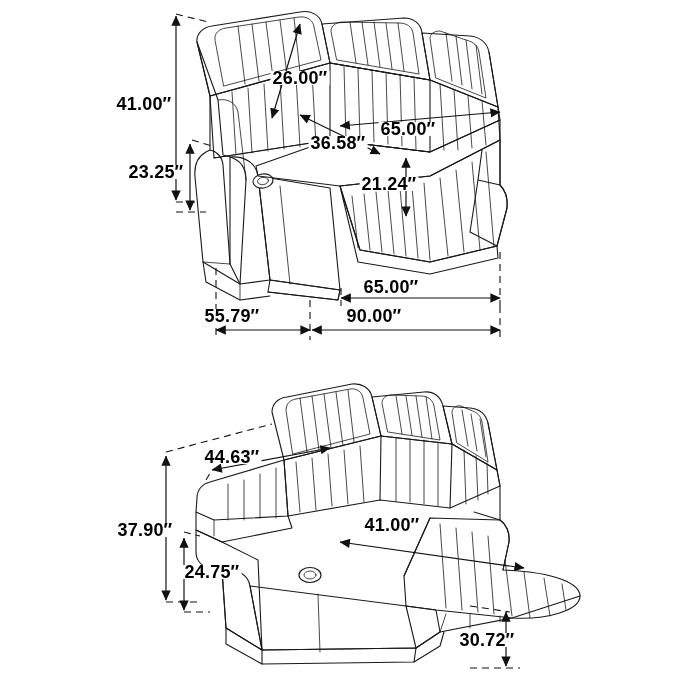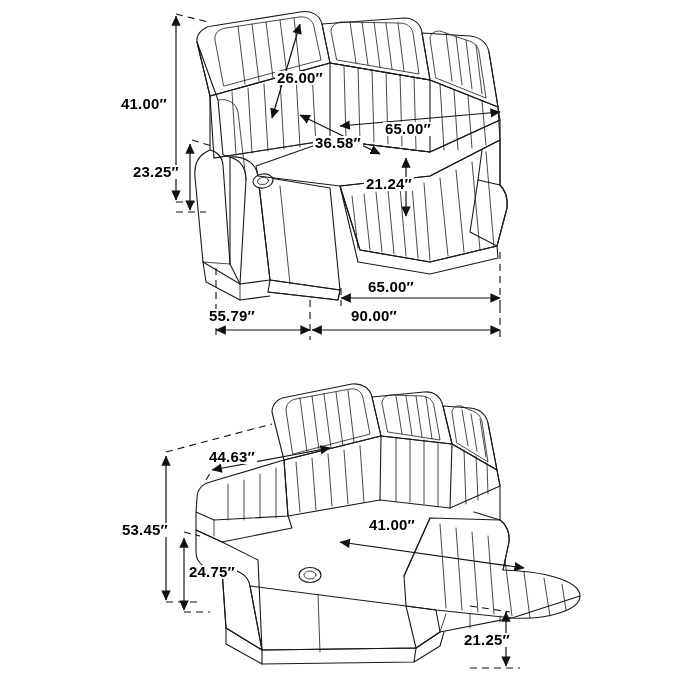--- a/index.html
+++ b/index.html
@@ -49,21 +49,21 @@
     stroke-width: 1.1;
     stroke-dasharray: 7 5;
   }
   .fillw {
     fill: #ffffff;
   }
   .dimlabel {
     position: absolute;
     font-family: "Liberation Sans", sans-serif;
     font-weight: bold;
-    font-size: 15px;
+    font-size: 18px;
     color: #000000;
     background: #ffffff;
     padding: 0 2px;
     white-space: nowrap;
     line-height: 14px;
     letter-spacing: 0.2px;
   }
 </style>
 </head>
 <body>
@@ -316,19 +316,19 @@
   <div class="dimlabel" style="left:391px; top:287px; transform:translate(-50%,-50%);">65.00″</div>
 
   <div class="dimlabel" style="left:232px; top:316px; transform:translate(-50%,-50%);">55.79″</div>
 
   <div class="dimlabel" style="left:374px; top:316px; transform:translate(-50%,-50%);">90.00″</div>
 
   <div class="dimlabel" style="left:232px; top:457px; transform:translate(-50%,-50%);">44.63″</div>
 
   <div class="dimlabel" style="left:392px; top:525px; transform:translate(-50%,-50%);">41.00″</div>
 
-  <div class="dimlabel" style="left:145px; top:530px; transform:translate(-50%,-50%);">53.45″</div>
+  <div class="dimlabel" style="left:145px; top:530px; transform:translate(-50%,-50%);">37.90″</div>
 
   <div class="dimlabel" style="left:196px; top:572px; transform:translate(-50%,-50%);margin-left:16px;">24.75″</div>
 
-  <div class="dimlabel" style="left:487px; top:640px; transform:translate(-50%,-50%);">21.25″</div>
+  <div class="dimlabel" style="left:487px; top:640px; transform:translate(-50%,-50%);">30.72″</div>
 
 </div>
 
 </body></html>

